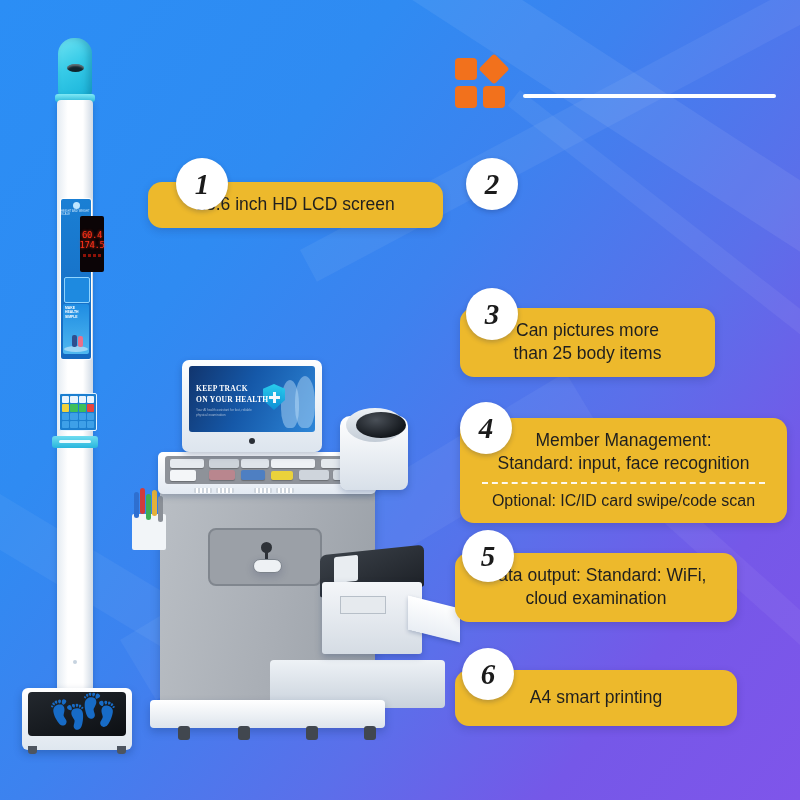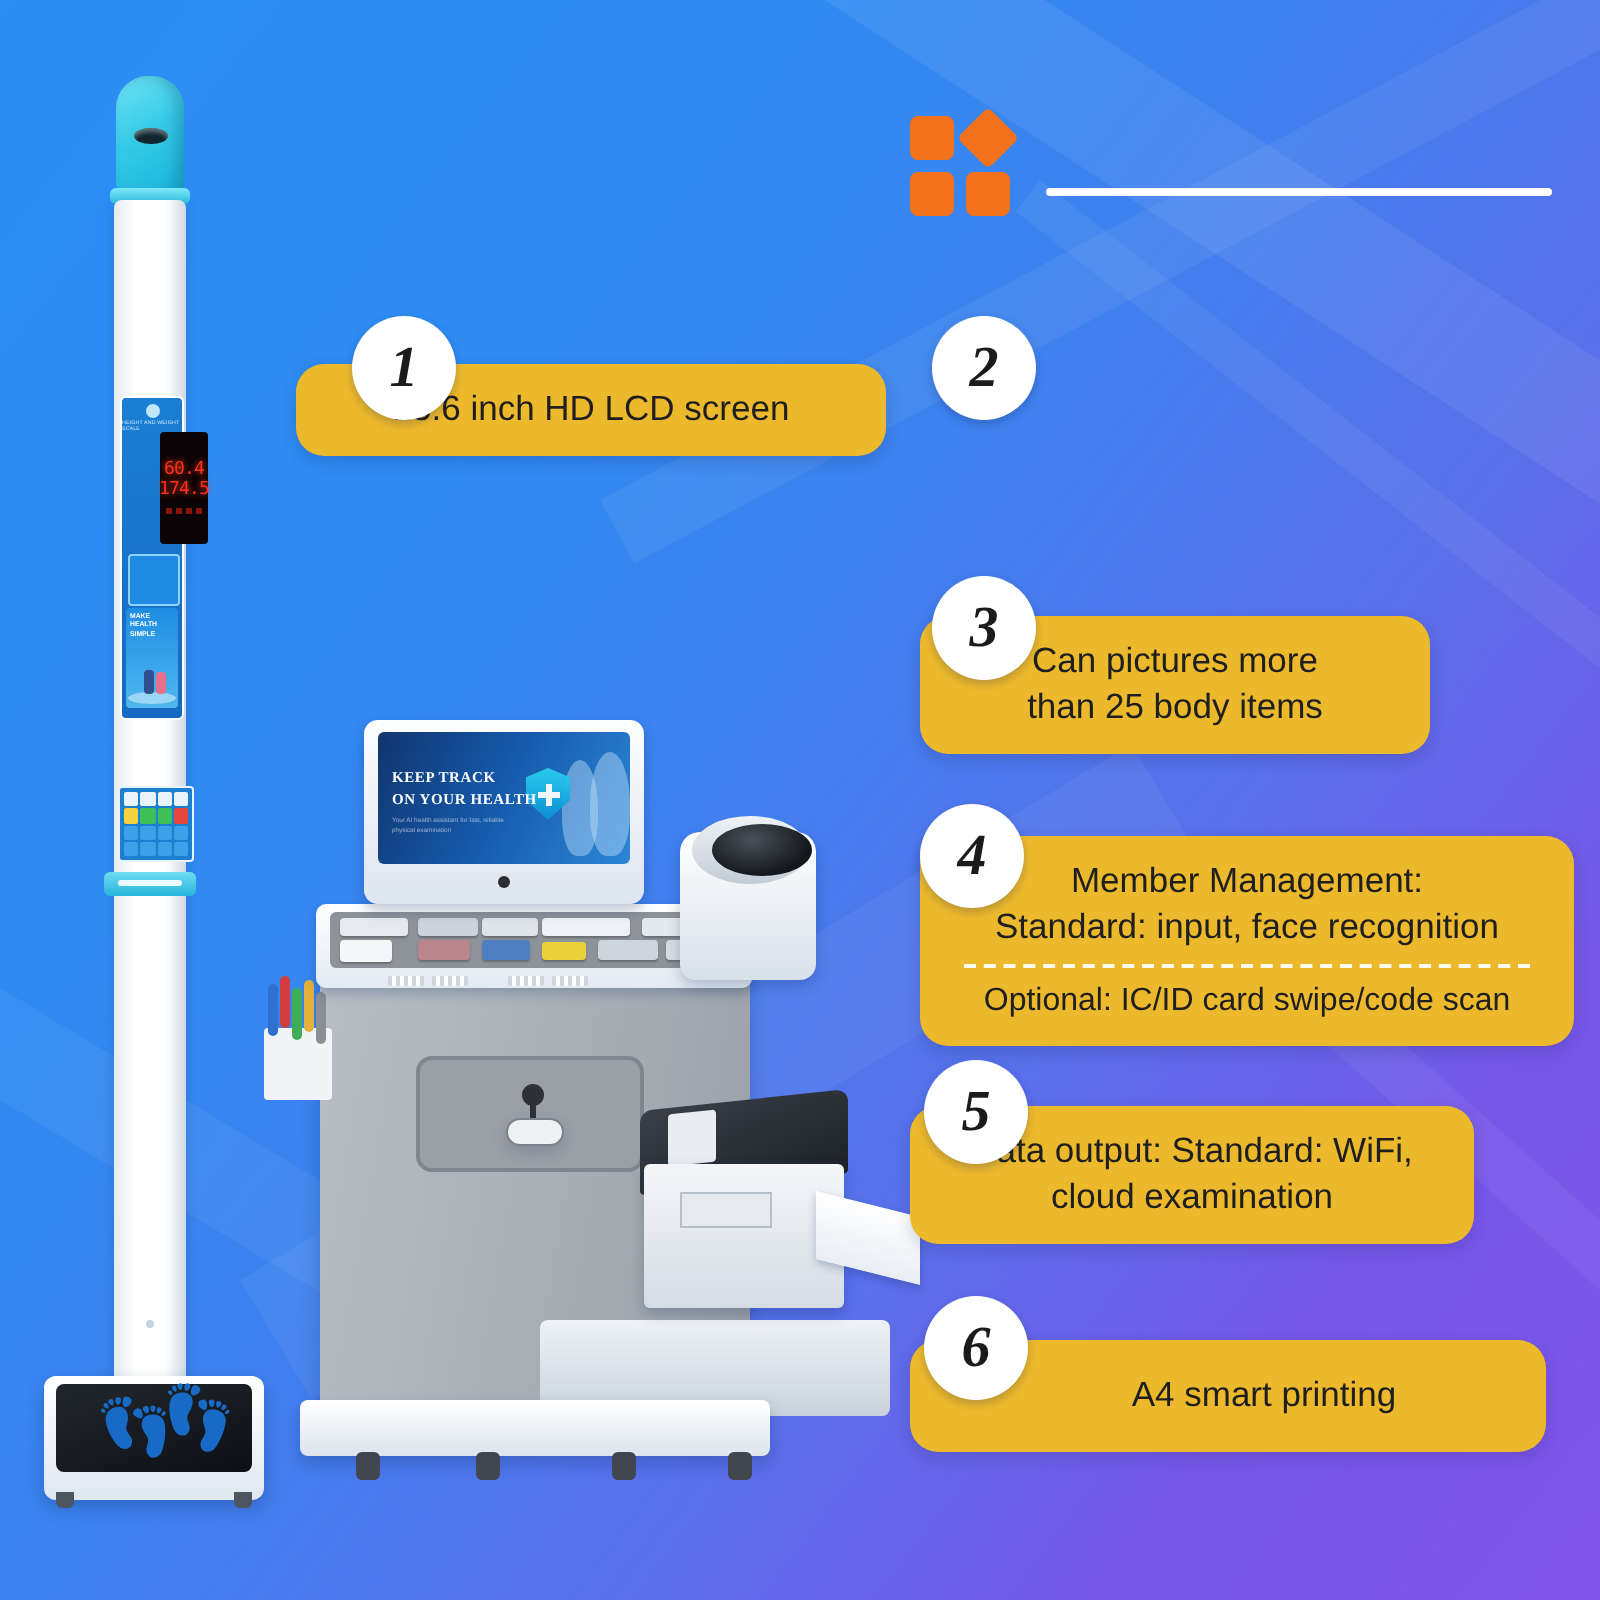--- a/index.html
+++ b/index.html
@@ -48,21 +48,21 @@
   #card1{left:148px;top:182px;width:295px;}
   #badge1{left:176px;top:158px;}
   #card2{left:460px;top:182px;width:280px;}
   #badge2{left:466px;top:158px;}
   #card3{left:460px;top:308px;width:255px;}
   #badge3{left:466px;top:288px;}
   #card4{left:460px;top:418px;width:327px;}
   #badge4{left:460px;top:402px;}
   #card5{left:455px;top:553px;width:282px;}
   #badge5{left:462px;top:530px;}
-  #card6{left:455px;top:670px;width:282px;padding-left:36px;}
+  #card6{left:455px;top:670px;width:282px;}
   #badge6{left:462px;top:648px;}
 
   
   .tower{position:absolute;left:52px;top:38px;width:46px;height:680px;}
   .tower-head{position:absolute;left:6px;top:0;width:34px;height:60px;
       background:linear-gradient(150deg,#6fe3f2 0%,#37cbe8 45%,#18b3da 100%);
       border-radius:16px 16px 7px 7px;box-shadow:inset -4px 0 7px rgba(0,60,90,.25);}
   .tower-eye{position:absolute;left:9px;top:26px;width:17px;height:8px;border-radius:50%;
       background:#10252e;box-shadow:inset 0 2px 2px rgba(255,255,255,.35);}
   .tower-collar{position:absolute;left:3px;top:56px;width:40px;height:8px;

